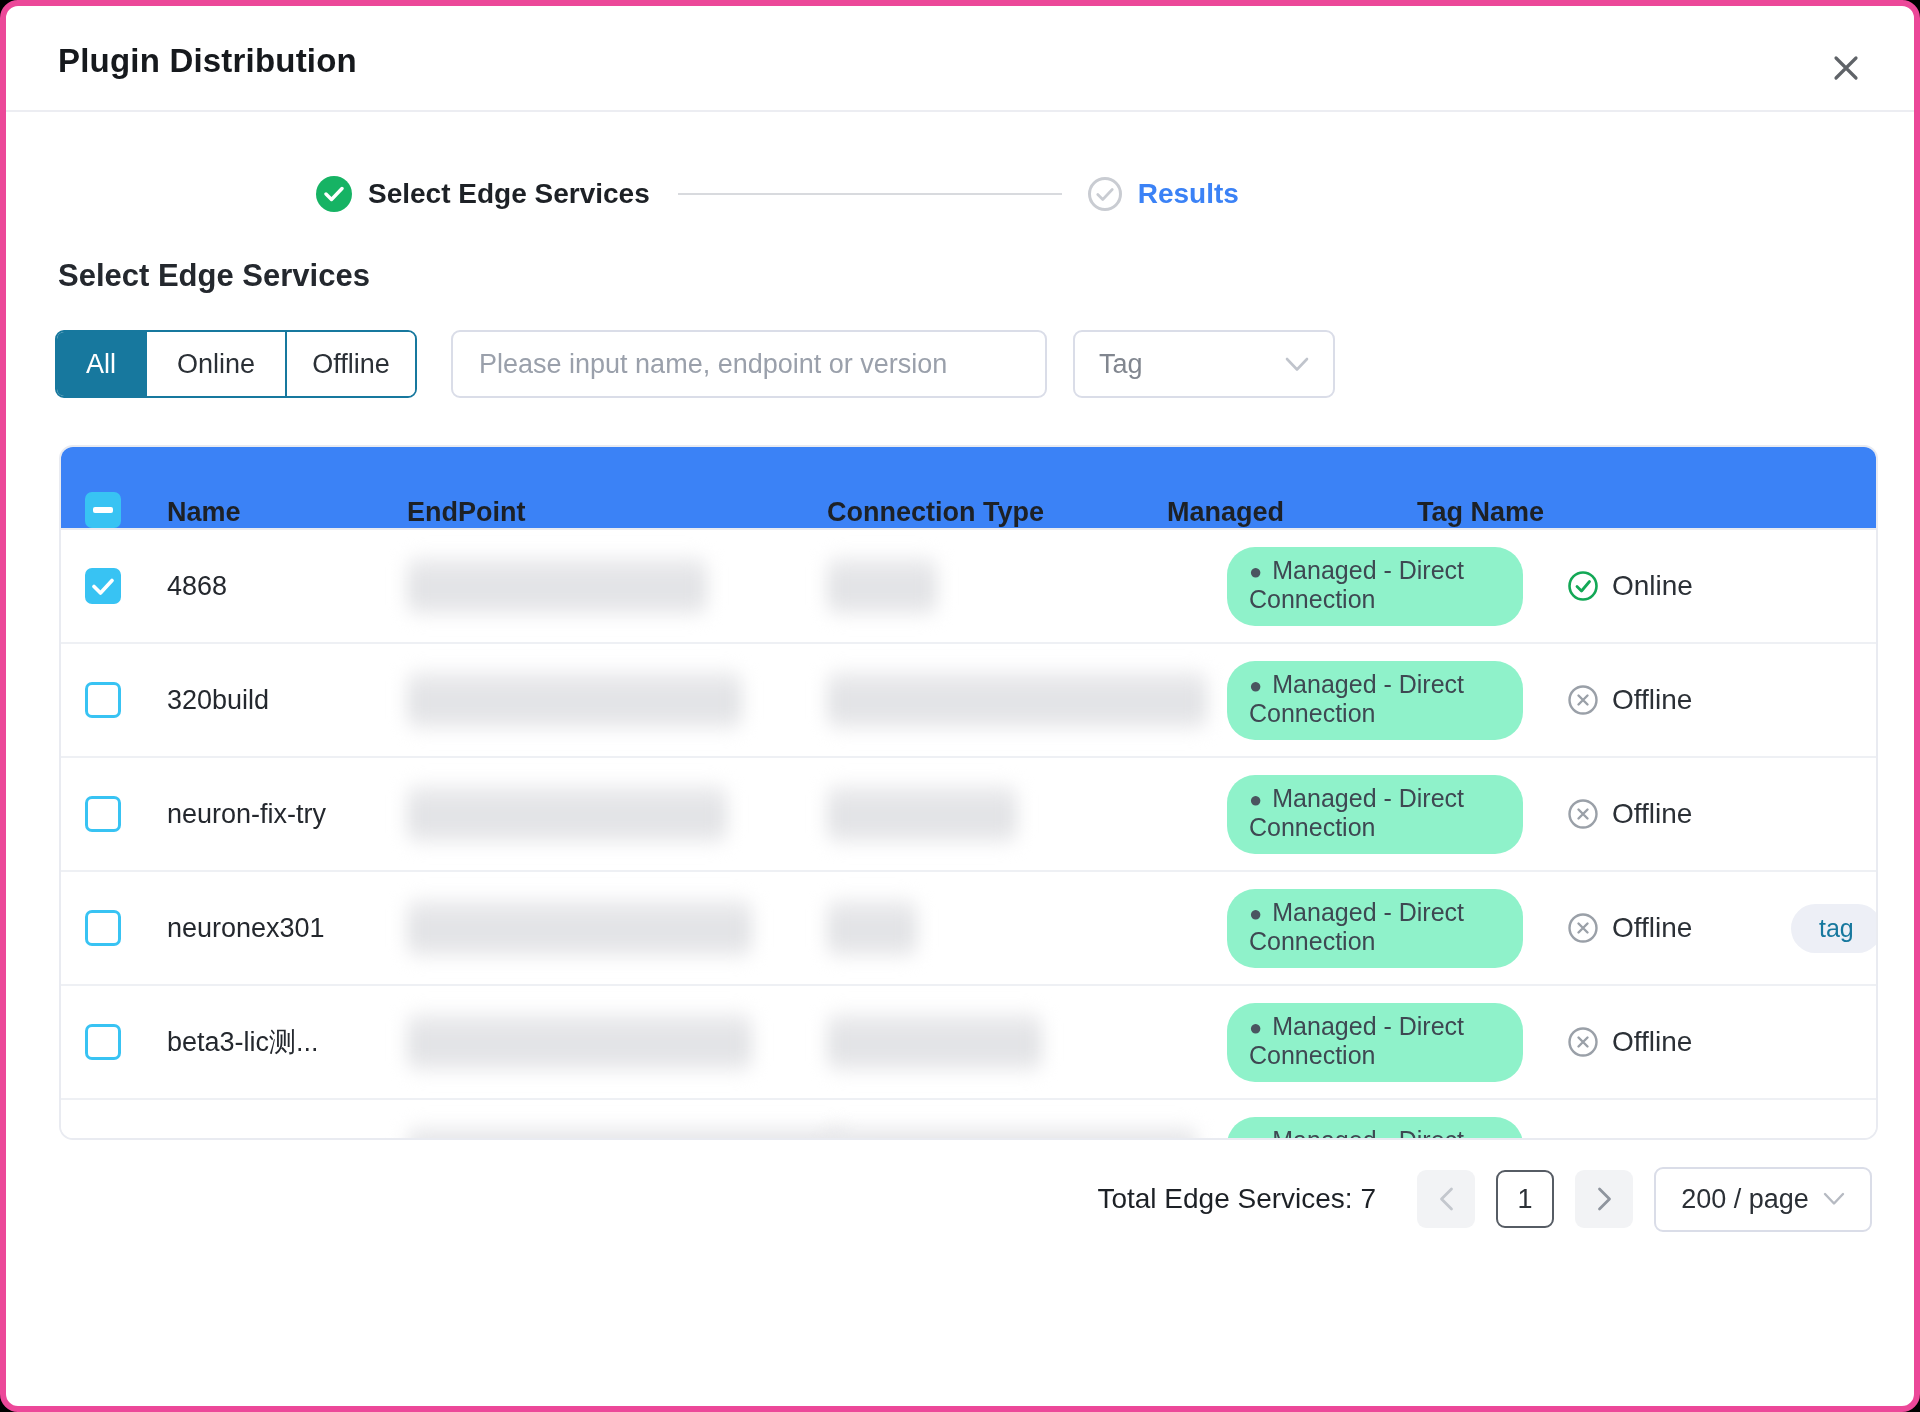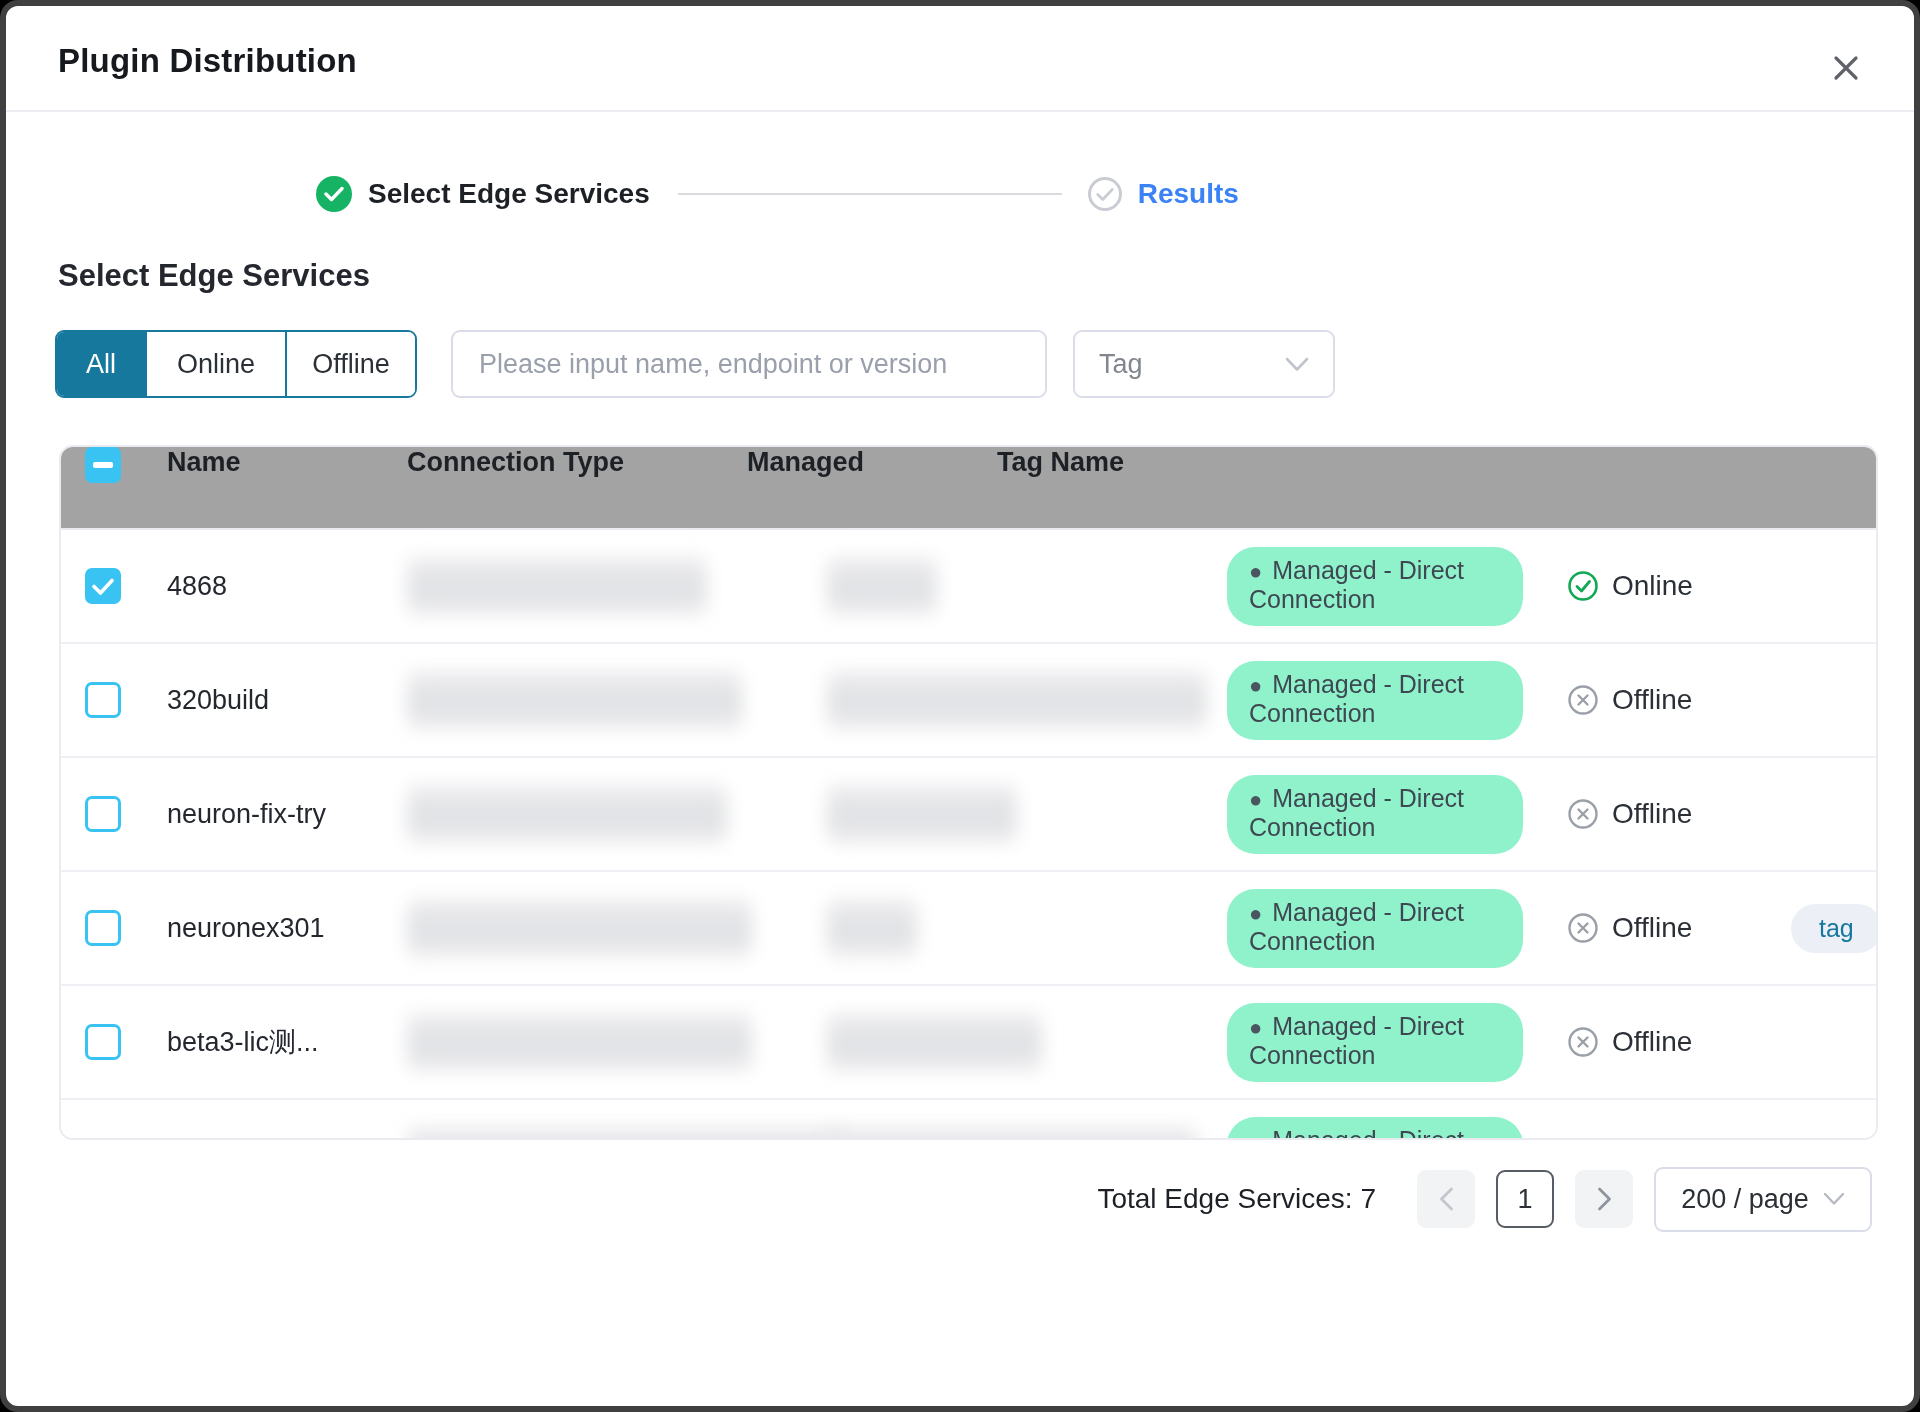--- a/index.html
+++ b/index.html
@@ -5,21 +5,21 @@
   html,body{margin:0;padding:0;}
   body{
     width:1920px;height:1412px;
     font-family:"Liberation Sans","DejaVu Sans",sans-serif;
     background:#000;
   }
   .frame{
     box-sizing:border-box;
     width:1920px;height:1412px;
     background:#ffffff;
-    border:6px solid #404040;
+    border:6px solid #ec4899;
     border-radius:18px;
     overflow:hidden;
     position:relative;
   }
   
   .modal-header{
     position:relative;
     padding:36px 52px 30px 52px;
     border-bottom:2px solid #ecedf2;
   }
@@ -86,22 +86,22 @@
   }
   .tag-select .ph{font-size:27px;color:#81868f;}
   
   .table-card{
     box-sizing:border-box;
     margin:47px 0 0 53px;width:1819px;height:695px;
     border:2px solid #e9ebf1;border-radius:14px;
     overflow:hidden;background:#fff;
   }
   .thead{
-    display:flex;align-items:flex-start;height:81px;
-    background:#a3a3a3;border-bottom:2px solid #e9ebf1;
+    display:flex;align-items:flex-end;height:81px;
+    background:#3b82f6;border-bottom:2px solid #e9ebf1;
     font-size:27px;font-weight:bold;color:#1d2126;
   }
   .trow{
     display:flex;align-items:center;height:112px;
     border-bottom:2px solid #eef0f4;background:#fff;
     font-size:27px;color:#24282e;
   }
   .cell{box-sizing:border-box;padding-left:16px;flex:0 0 auto;}
   .c-check{width:90px;padding-left:24px;}
   .c-name{width:240px;}
@@ -233,20 +233,21 @@
     <div class="thead">
       <div class="cell c-check">
         <button class="checkbox indet">
           <svg class="ind" width="20" height="6" viewBox="0 0 20 6">
               <rect x="0" y="0" width="20" height="6" rx="2" fill="#ffffff"></rect>
             </svg>
 
         </button>
       </div>
       <div class="cell c-name">Name</div>
+      <div class="cell c-ep">EndPoint</div>
       <div class="cell c-conn">Connection Type</div>
       <div class="cell c-status">Managed</div>
       <div class="cell c-tag">Tag Name</div>
     </div>
     <div>
     <div class="trow online">
       <div class="cell c-check">
         <button class="checkbox checked">
           <svg class="ck" width="22" height="17" viewBox="0 0 22 17">
                 <path d="M2 8.5 L8.5 15 L20 2.5" stroke="#fff" stroke-width="3.6" fill="none" stroke-linecap="round" stroke-linejoin="round"></path>

